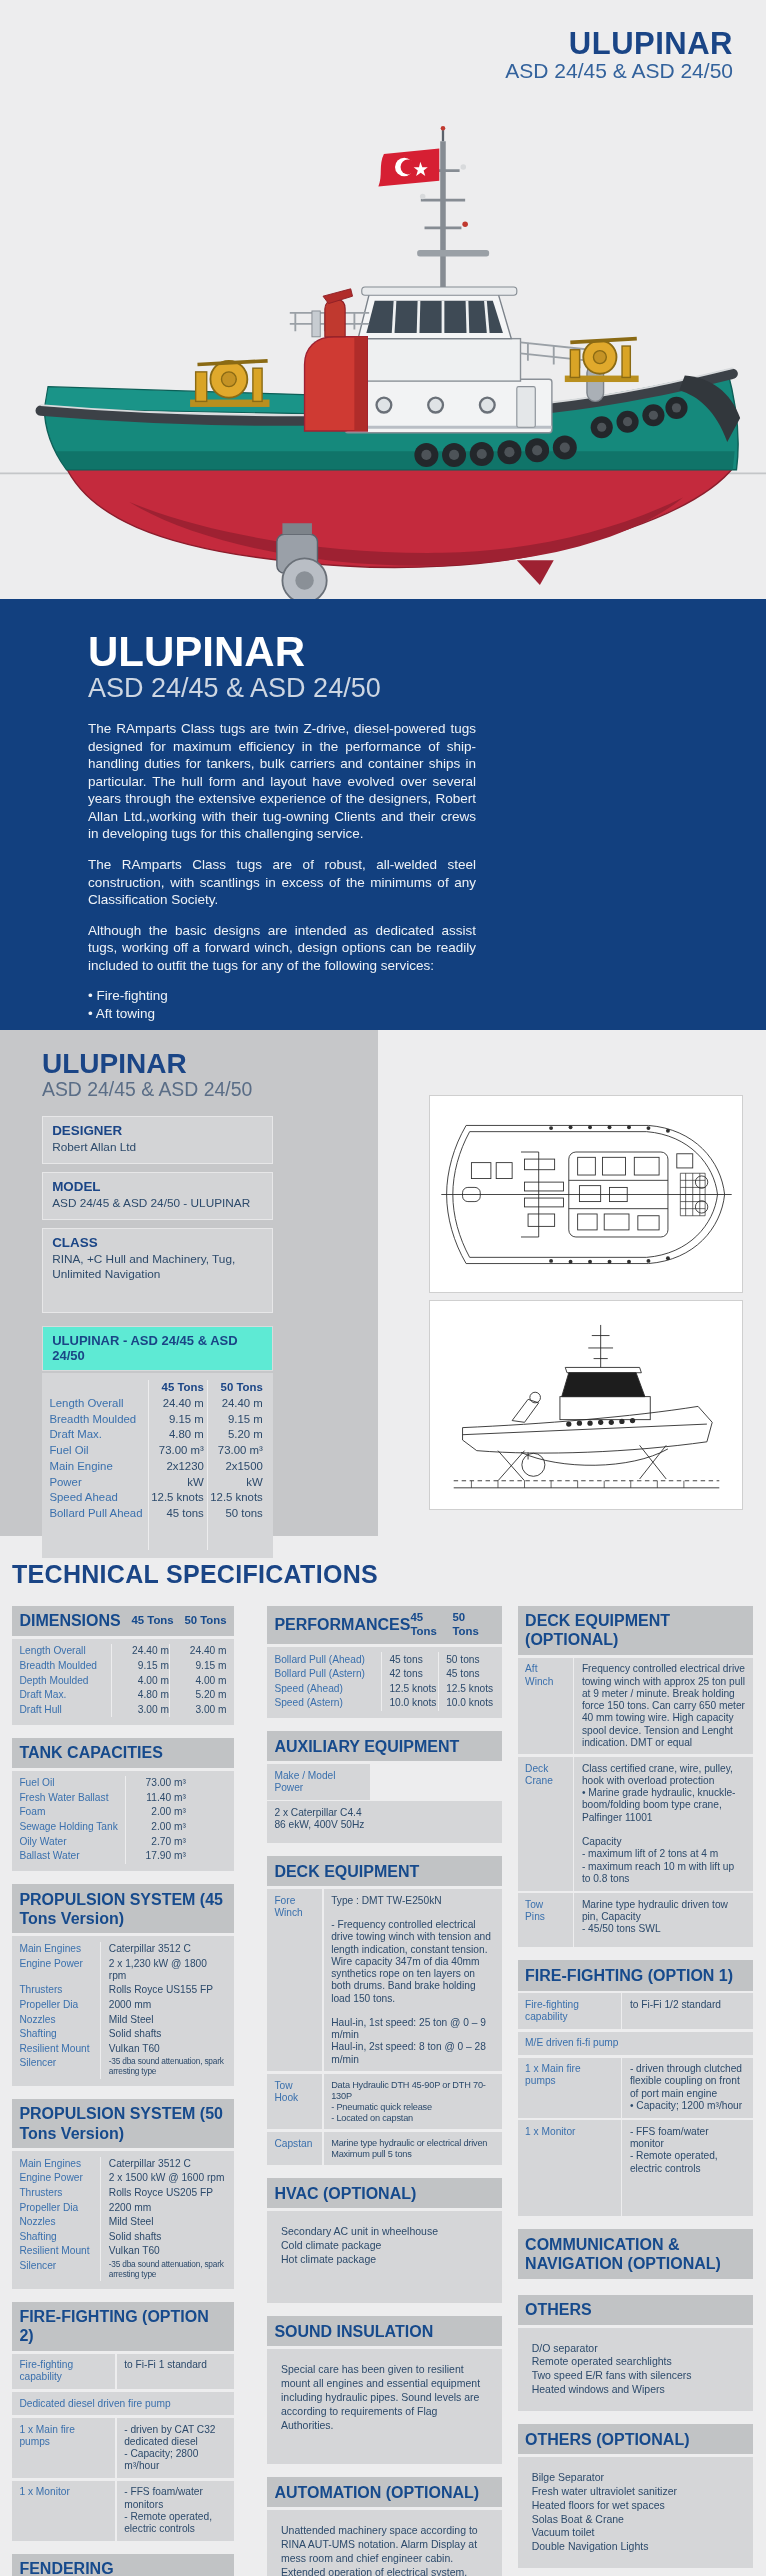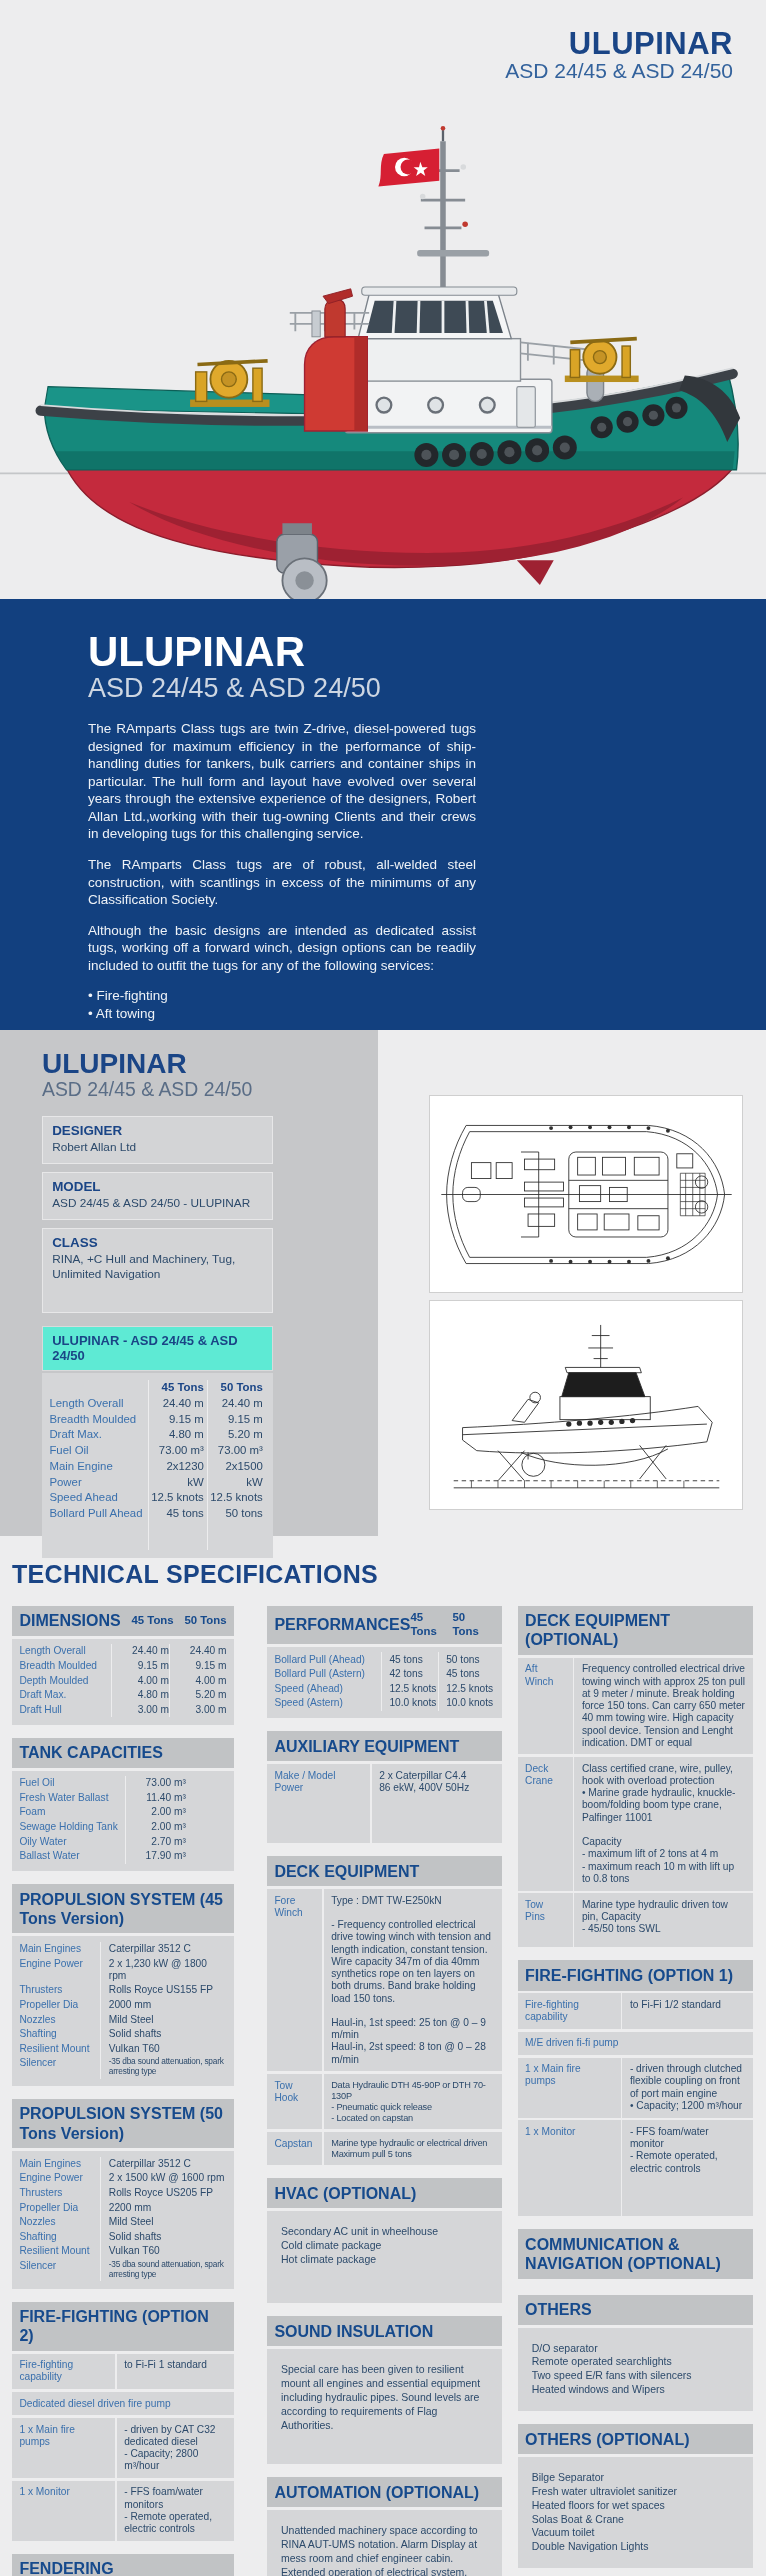--- a/index.html
+++ b/index.html
@@ -589,21 +589,21 @@
                 <span class="val div" style="width: 57px;">10.0 knots</span>
                 <span class="val div" style="width: 57px;">10.0 knots</span>
               </div>
             </div>
           </div>
           <div class="tbl">
             <div class="band">
               <span class="band-t">AUXILIARY EQUIPMENT</span>
             </div>
             <div class="kv">
-              <div class="kvrow" style="min-height: 79px;">
+              <div class="kvrow" style="min-height: 79px; flex-direction: column;">
                 <span class="lbl cell" style="width: 103px;">Make / Model
 Power</span>
                 <span class="val cell">2 x Caterpillar C4.4
 86 ekW, 400V 50Hz</span>
               </div>
             </div>
           </div>
           <div class="tbl">
             <div class="band">
               <span class="band-t">DECK EQUIPMENT</span>

